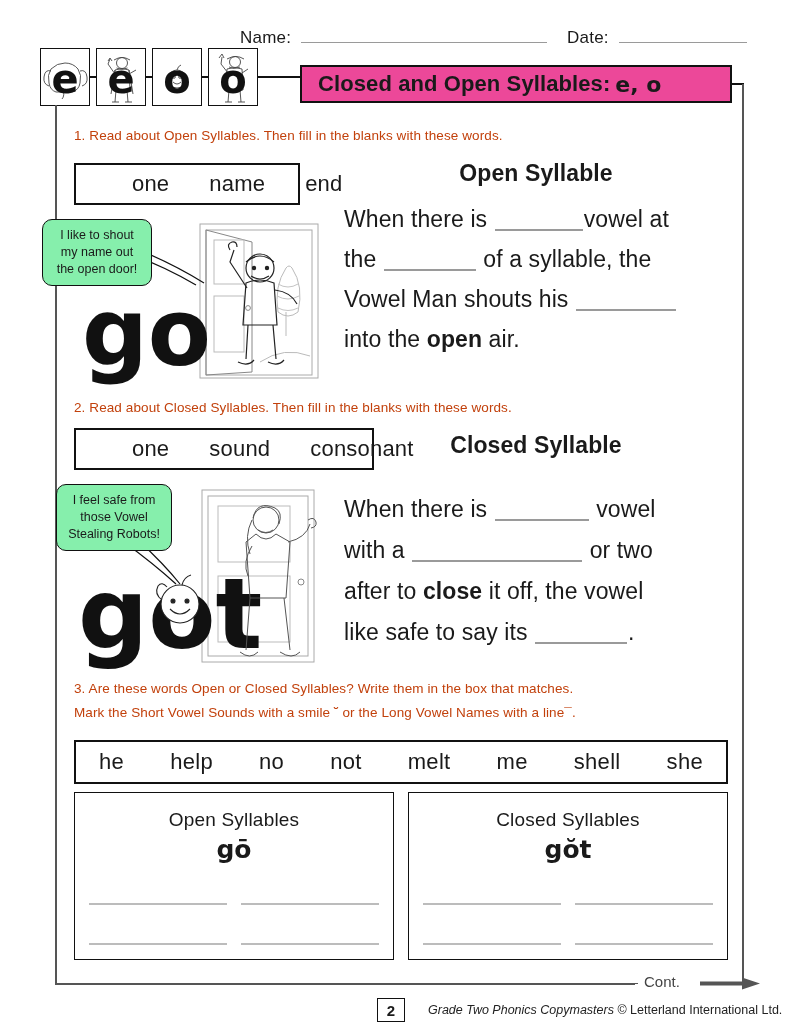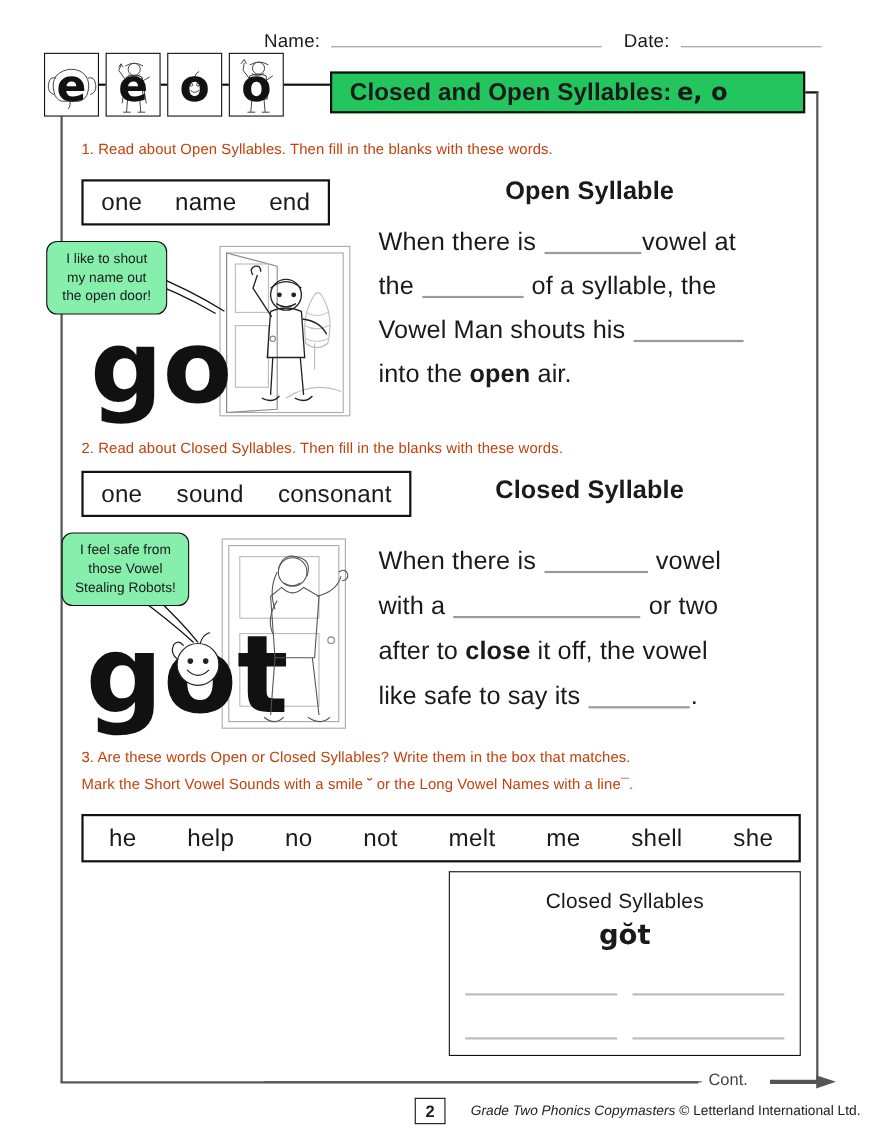--- a/index.html
+++ b/index.html
@@ -86,21 +86,21 @@
   }
 
   
   .title-box {
     position: absolute;
     top: 65px;
     left: 300px;
     width: 432px;
     height: 38px;
     border: 2px solid #111;
-    background: #22c55e;
+    background: #ec4899;
     display: flex;
     align-items: center;
     padding-left: 16px;
     box-sizing: border-box;
     z-index: 3;
   }
   .title-box .t1 {
     font-size: 22px;
     font-weight: 700;
     letter-spacing: .1px;
@@ -159,21 +159,21 @@
   .wordbank {
     position: absolute;
     border: 2px solid #111;
     background: #fff;
     display: flex;
     align-items: center;
     box-sizing: border-box;
     font-size: 22px;
     letter-spacing: .2px;
   }
-  .wordbank span { display: inline-block; }
+  .wordbank span { display: inline-block; margin-left: 40px; }
 
   
   .panel { position: absolute; }
   .panel-title {
     font-size: 23px;
     font-weight: 700;
     text-align: center;
     letter-spacing: .1px;
   }
   .panel-body {
@@ -560,20 +560,34 @@
     <span>he</span>
     <span>help</span>
     <span>no</span>
     <span>not</span>
     <span>melt</span>
     <span>me</span>
     <span>shell</span>
     <span>she</span>
   </div>
 
+  <div class="answerbox left">
+    <div class="ab-title">Open Syllables</div>
+    <div class="ab-example">gō</div>
+    <div class="ab-lines">
+      <div class="ab-row">
+        <div class="ab-line"></div>
+        <div class="ab-line"></div>
+      </div>
+      <div class="ab-row">
+        <div class="ab-line"></div>
+        <div class="ab-line"></div>
+      </div>
+    </div>
+  </div>
 
   <div class="answerbox right">
     <div class="ab-title">Closed Syllables</div>
     <div class="ab-example">gŏt</div>
     <div class="ab-lines">
       <div class="ab-row">
         <div class="ab-line"></div>
         <div class="ab-line"></div>
       </div>
       <div class="ab-row">

